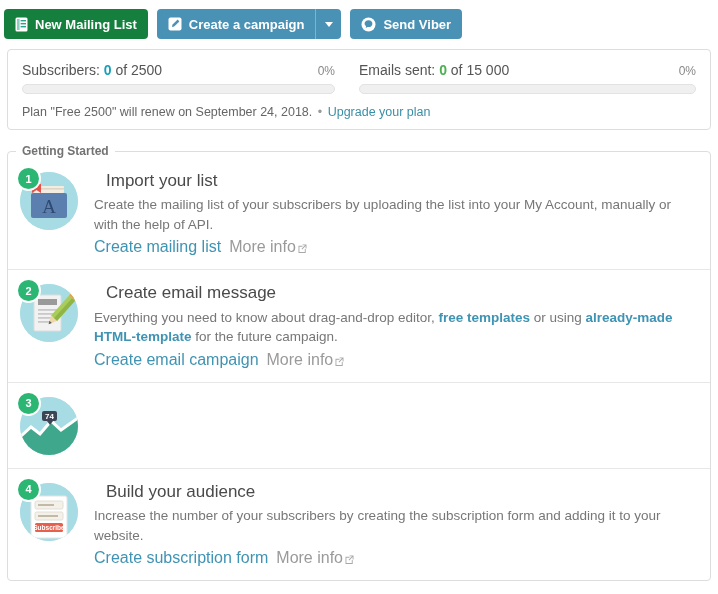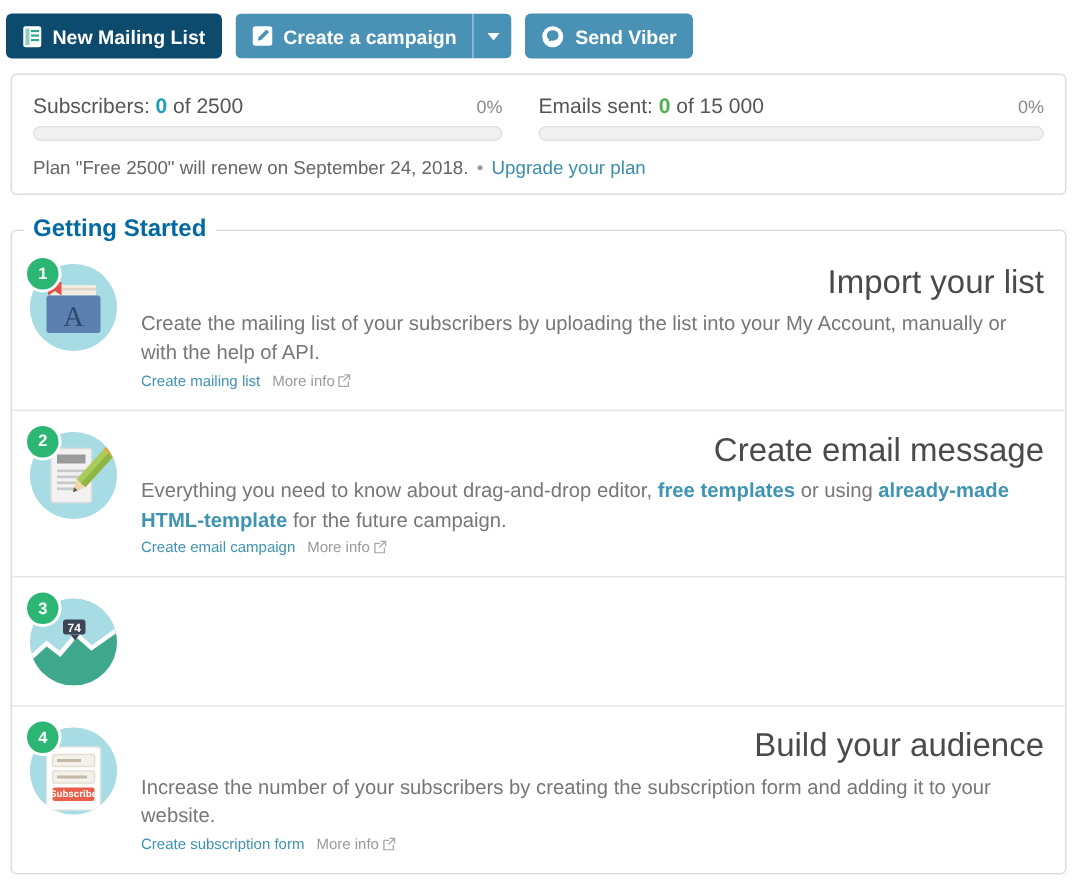--- a/index.html
+++ b/index.html
@@ -29,21 +29,21 @@
     border: none;
     border-radius: 4px;
     color: #ffffff;
     font-size: 13px;
     font-weight: bold;
     font-family: "Liberation Sans", sans-serif;
     cursor: pointer;
     white-space: nowrap;
     line-height: 1;
   }
-  .btn-green { background: #0c4a6e; }
+  .btn-green { background: #15803d; }
   .btn-blue  { background: #4a92b5; }
   .btn-split { display:inline-flex; align-items:stretch; border-radius:4px; overflow:hidden; }
   .btn-split .btn { border-radius: 0; }
   .btn-caret {
     background:#4a92b5;
     width: 26px;
     display:flex; align-items:center; justify-content:center;
     cursor:pointer;
     border-left: 1px solid rgba(255,255,255,0.30);
   }
@@ -96,23 +96,23 @@
   
   fieldset.gs {
     margin: 14px 7px 0 7px;
     border: 1px solid #dddddd;
     border-radius: 4px;
     padding: 0 0 0 0;
     background:#fff;
     min-width: 0;
   }
   fieldset.gs > legend {
-    font-size: 16px;
+    font-size: 12px;
     font-weight: bold;
-    color: #0369a1;
+    color: #737373;
     padding: 0 6px;
     margin-left: 8px;
   }
   .gs-item {
     display: flex;
     gap: 0;
     padding: 12px 14px 13px 12px;
     border-bottom: 1px solid #e7e7e7;
     align-items: flex-start;
   }
@@ -134,35 +134,34 @@
     background: #2bb673;
     color: #ffffff;
     font-size: 11px;
     font-weight: bold;
     display:flex; align-items:center; justify-content:center;
     z-index: 3;
     box-shadow: 0 0 0 2px #ffffff;
   }
   .gs-body { flex: 1 1 auto; min-width: 0; padding-left: 2px;}
   .gs-title {
-    font-size: 22px;
+    font-size: 17px;
     color: #4a4a4a;
     margin: 0 0 4px 12px;
     font-weight: normal;
     line-height: 1.25;
-    text-align: right;
   }
   .gs-desc {
     font-size: 13.5px;
     color: #777777;
     line-height: 1.45;
     margin: 0 0 4px 0;
   }
   .inline-link { color:#3f93b3; cursor:pointer;font-weight:bold; }
-  .gs-links { font-size: 10px; margin-top: 3px; }
+  .gs-links { font-size: 16px; margin-top: 3px; }
   .primary-link { color:#3f93b3; cursor:pointer; }
   .more-info { color:#9a9a9a; cursor:pointer; margin-left: 8px; }
   .ext-ico { display:inline-block; vertical-align:-1px; margin-left:2px; }
 
   svg { display:block; }
 </style>
 </head>
 <body>
 
 <div class="page">

